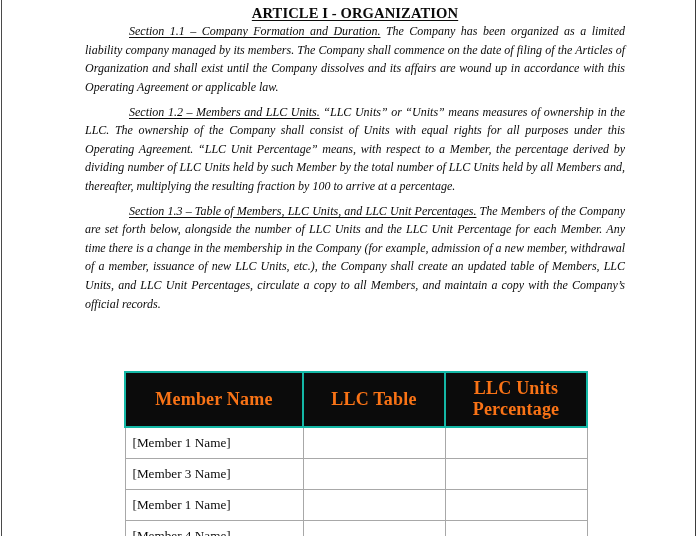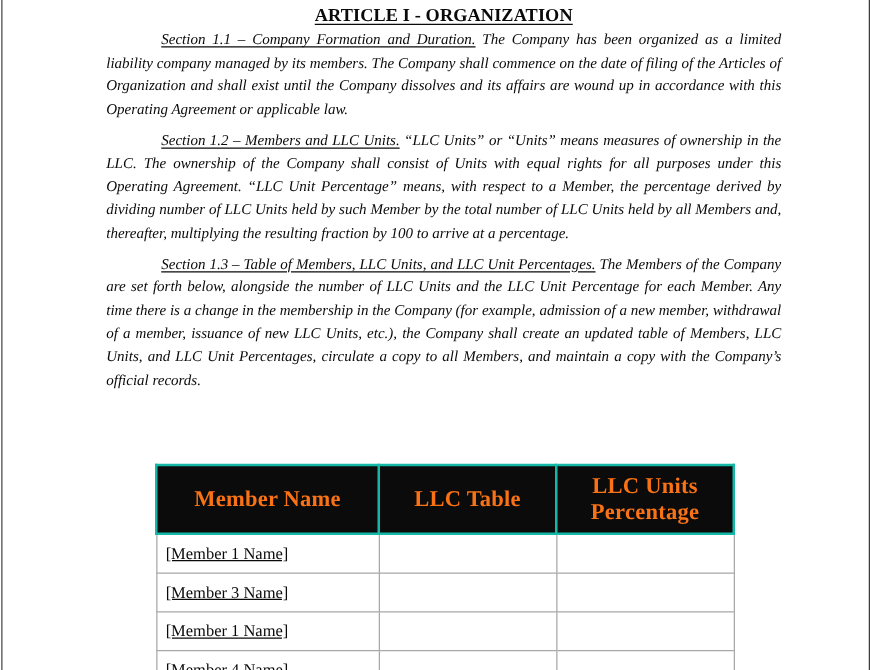--- a/index.html
+++ b/index.html
@@ -101,21 +101,21 @@
     border-left: 1px solid #d6d6d6;
   }
   table.members-table td {
     border: 1px solid #a8a8a8;
     padding: 5px 6px 5px 7px;
     height: 20px;
     background: #ffffff;
     font-size: 13.2px;
     vertical-align: middle;
   }
-  td.cell-name { text-align: left; text-decoration: underline; }
+  td.cell-name { text-align: left; }
   td.cell-blank { text-align: center; }
   td.cell-totals-label {
     text-align: right;
     padding-right: 9px;
   }
   td.cell-pct { text-align: center; }
 </style>
 </head>
 <body>
 

